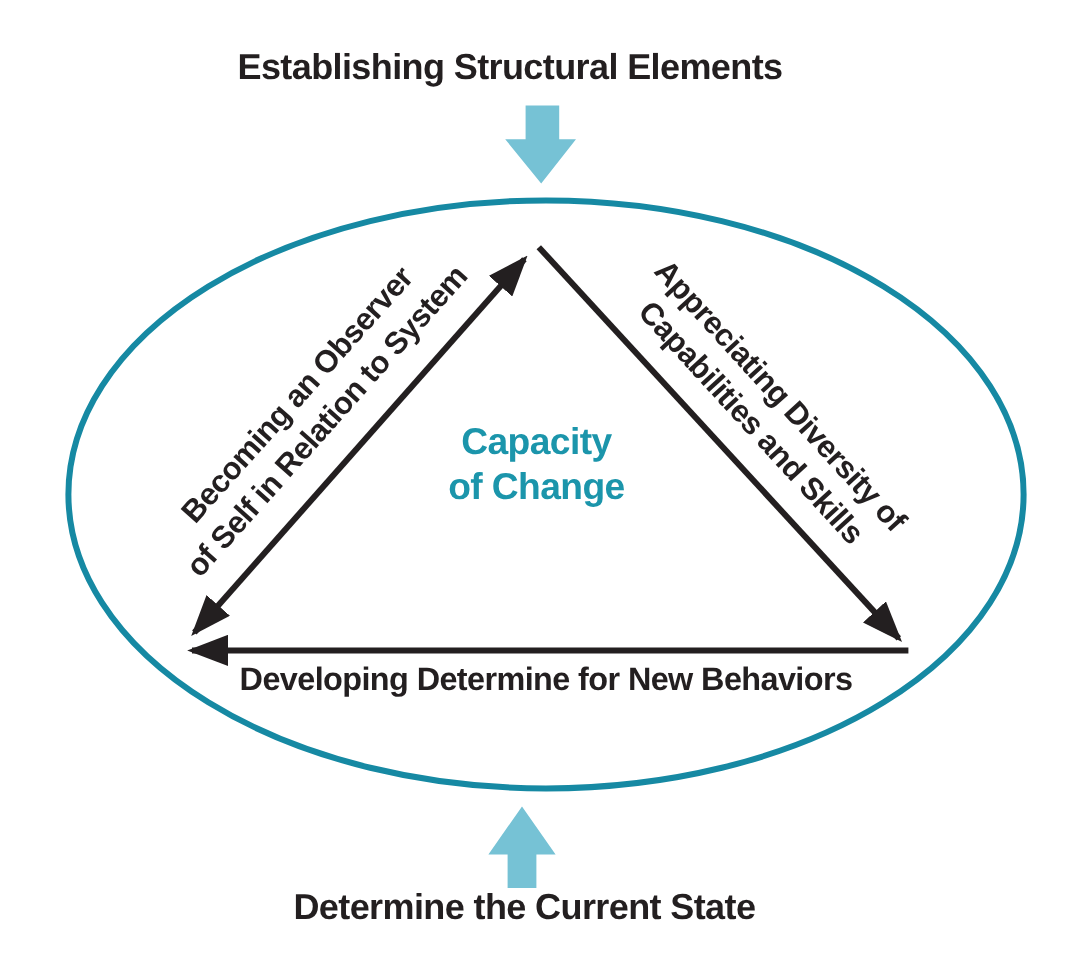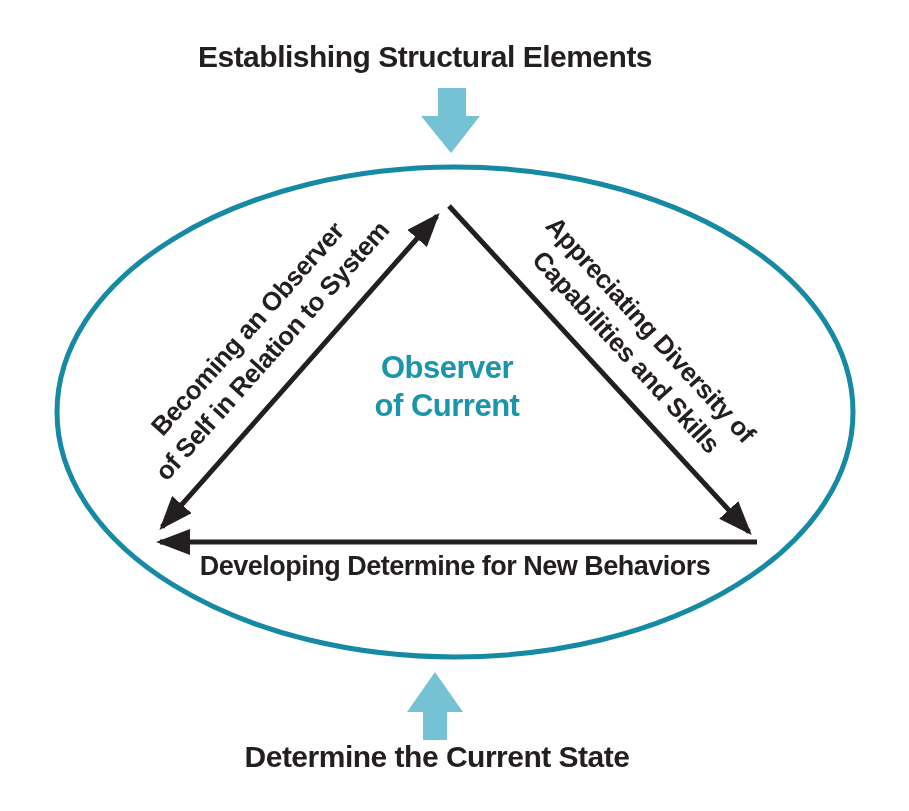--- a/index.html
+++ b/index.html
@@ -102,21 +102,21 @@
     <div>Becoming an Observer</div>
     <div>of Self in Relation to System</div>
   </div>
 
   <div class="label edge-right-label">
     <div>Appreciating Diversity of</div>
     <div>Capabilities and Skills</div>
   </div>
 
   <div class="label center-label">
-    <div>Observer</div>
-    <div>of Current</div>
+    <div>Capacity</div>
+    <div>of Change</div>
   </div>
 
   <div class="label edge-bottom-label">Developing Determine for New Behaviors</div>
 
   <div class="label title-bottom">Determine the Current State</div>
 
 </div>
 
 </body></html>

